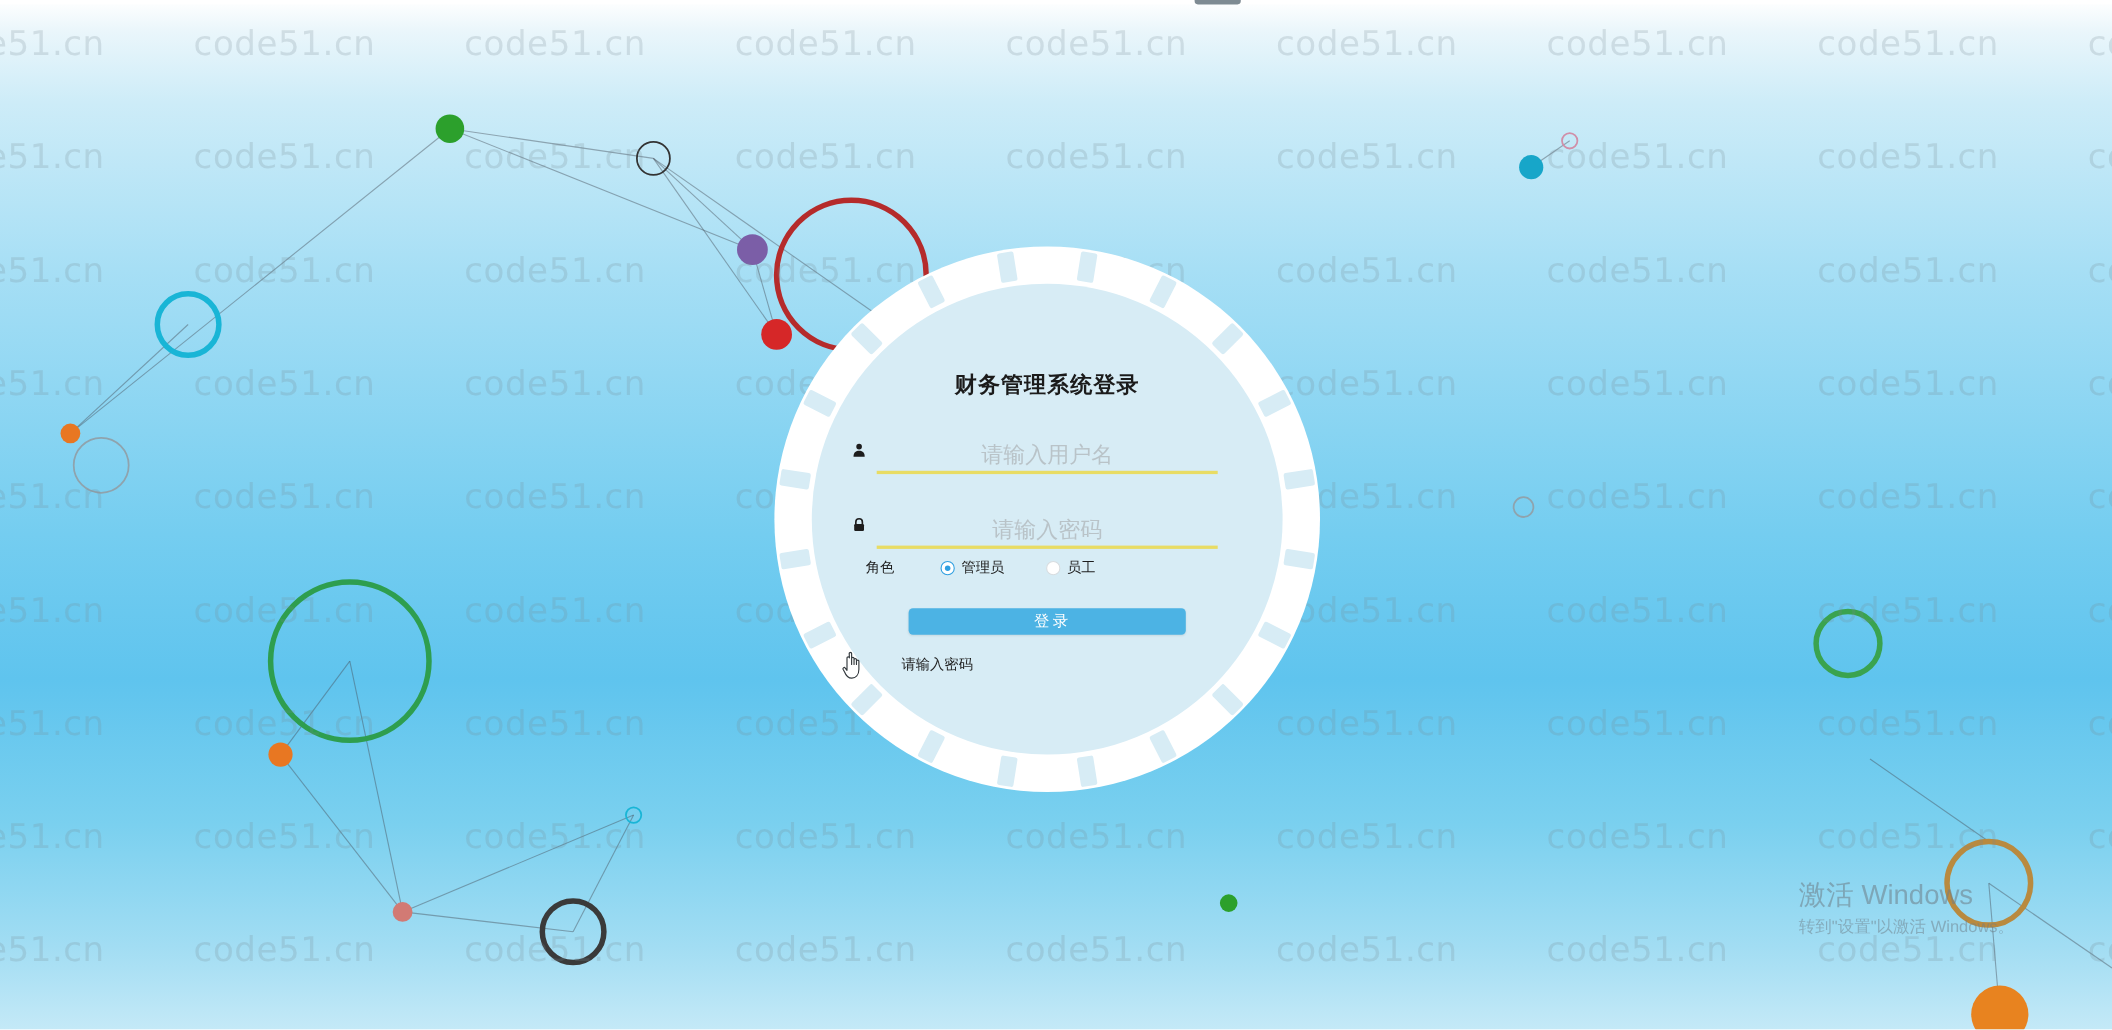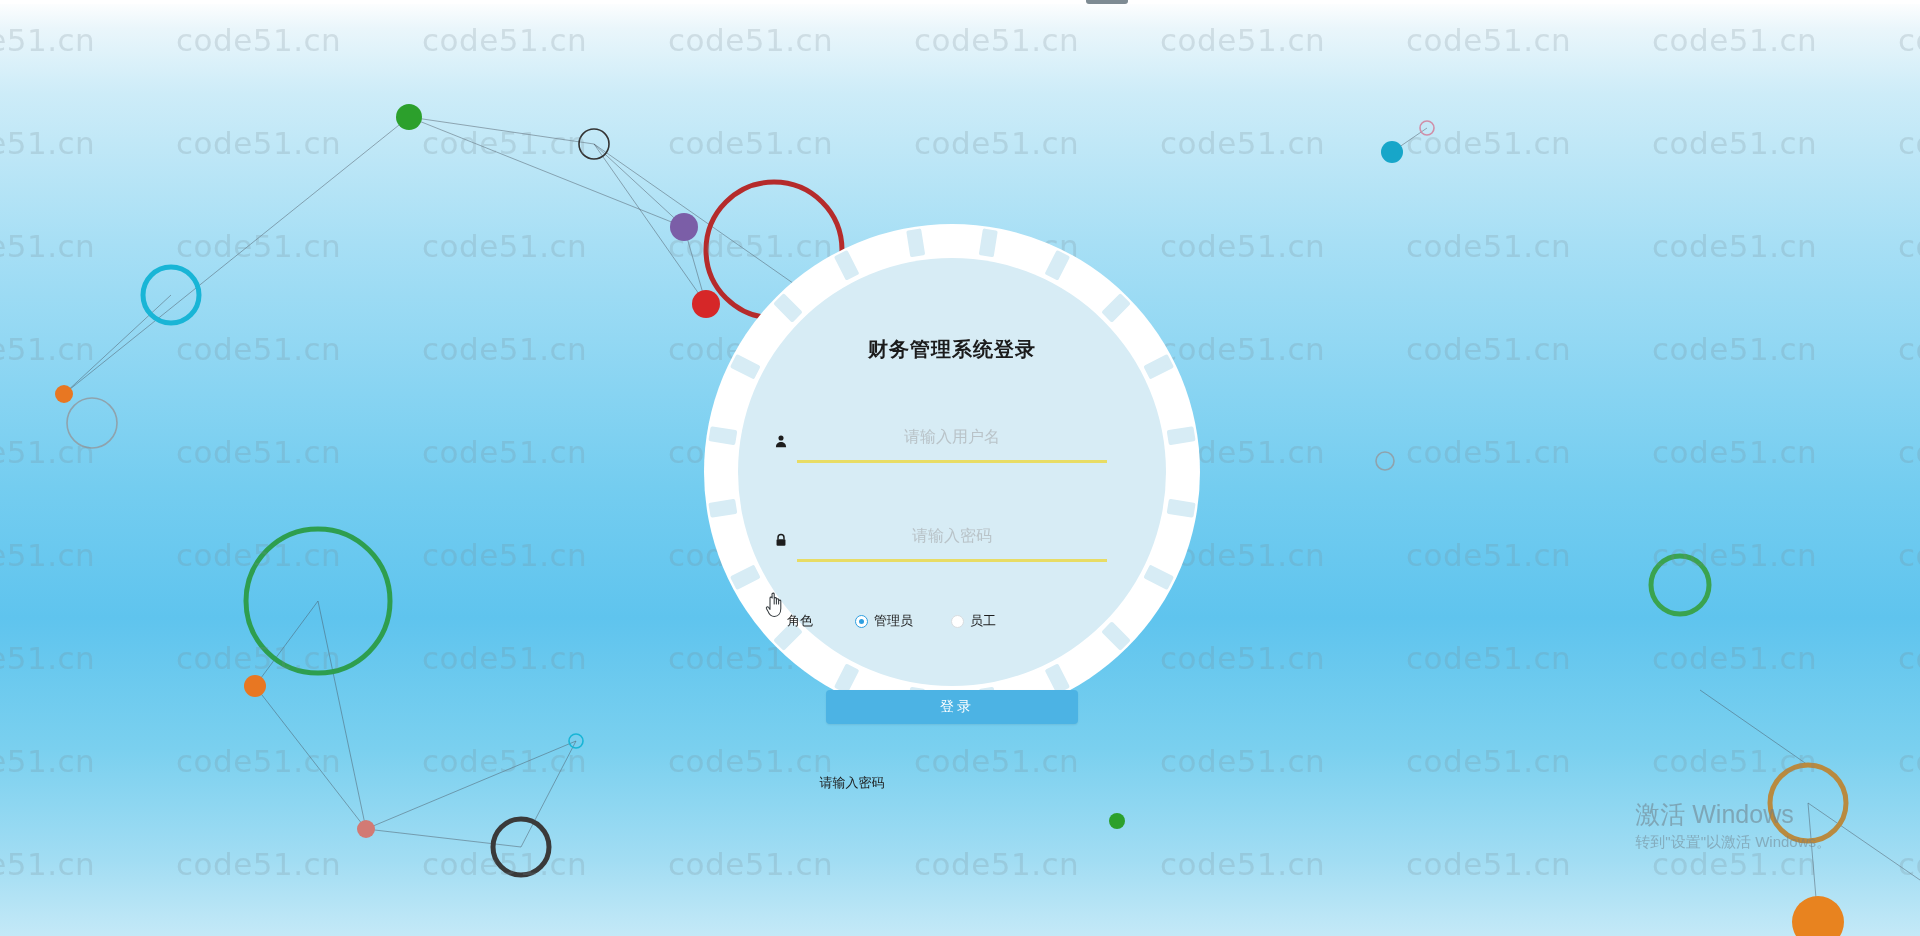--- a/index.html
+++ b/index.html
@@ -28,65 +28,65 @@
   #bg-net { position:absolute; inset:0; z-index:2; }
 
   
   #gear-wrap {
     position:absolute; left:672px; top:152px; width:560px; height:640px; z-index:6;
   }
   #gear-svg { position:absolute; left:0; top:0; }
 
   #login-panel {
     position:absolute; left:0; top:0; width:560px; height:640px;
-    display:flex; flex-direction:column; align-items:center;gap:32px;
+    display:flex; flex-direction:column; align-items:center;
   }
   #login-title {
     margin-top:184px;
     font-size:20px; font-weight:bold; color:#1b1b1b;
     letter-spacing:1px;
   }
 
   .field-row {
     position:relative; width:310px; height:46px; margin-top:22px;
     display:flex; align-items:flex-end;
   }
   .field-icon {
     position:absolute; left:-24px; bottom:14px; width:16px; height:16px;
     display:flex; align-items:center; justify-content:center;
   }
   .f-input {
     width:100%; border:none; outline:none; background:transparent;
     border-bottom:3px solid #e8dc64;
-    font-size:16px; color:#333; padding:2px 4px 14px 4px;
+    font-size:20px; color:#333; padding:2px 4px 2px 4px;
     text-align:center;
     font-family:"Liberation Sans",sans-serif;
   }
   .f-input::placeholder { color:#b9c3c8; text-align:center; }
 
   .role-row {
-    width:330px; margin-top:18px; display:flex; align-items:center;
+    width:330px; margin-top:8px; display:flex; align-items:center;
     justify-content:flex-start; gap:8px; padding-left:0px;font-family:Liberation Mono, monospace;
   }
   .role-label { font-size:13px; color:#1d1d1d; }
   .radio-item { display:flex; align-items:center; gap:6px; cursor:pointer; }
   .radio-dot {
     width:13px; height:13px; border-radius:50%;
     background:#ffffff; border:1px solid #d8dde0;
     display:inline-block;
   }
   .radio-dot.on { border-color:#2f9fe0; }
   .radio-dot.on::after{
     content:""; display:block; width:5px; height:5px; border-radius:50%;
     background:#2f9fe0; margin:3px auto;
   }
   .radio-text { font-size:13px; color:#1d1d1d; }
 
   #login-btn {
-    margin-top:28px; width:252px; height:34px;
+    margin-top:28px; width:252px; height:24px;
     background:#4cb3e4; border:none; border-radius:4px;
     color:#ffffff; font-size:14px; letter-spacing:3px; cursor:pointer;
     font-family:"Liberation Sans",sans-serif;
     box-shadow:0 1px 2px rgba(0,0,0,.08);
     padding-left:10px;
   }
   #register-link {
     margin-top:18px; margin-right:200px;
     font-size:13px; color:#1d1d1d; cursor:pointer; text-decoration:none;
   }

